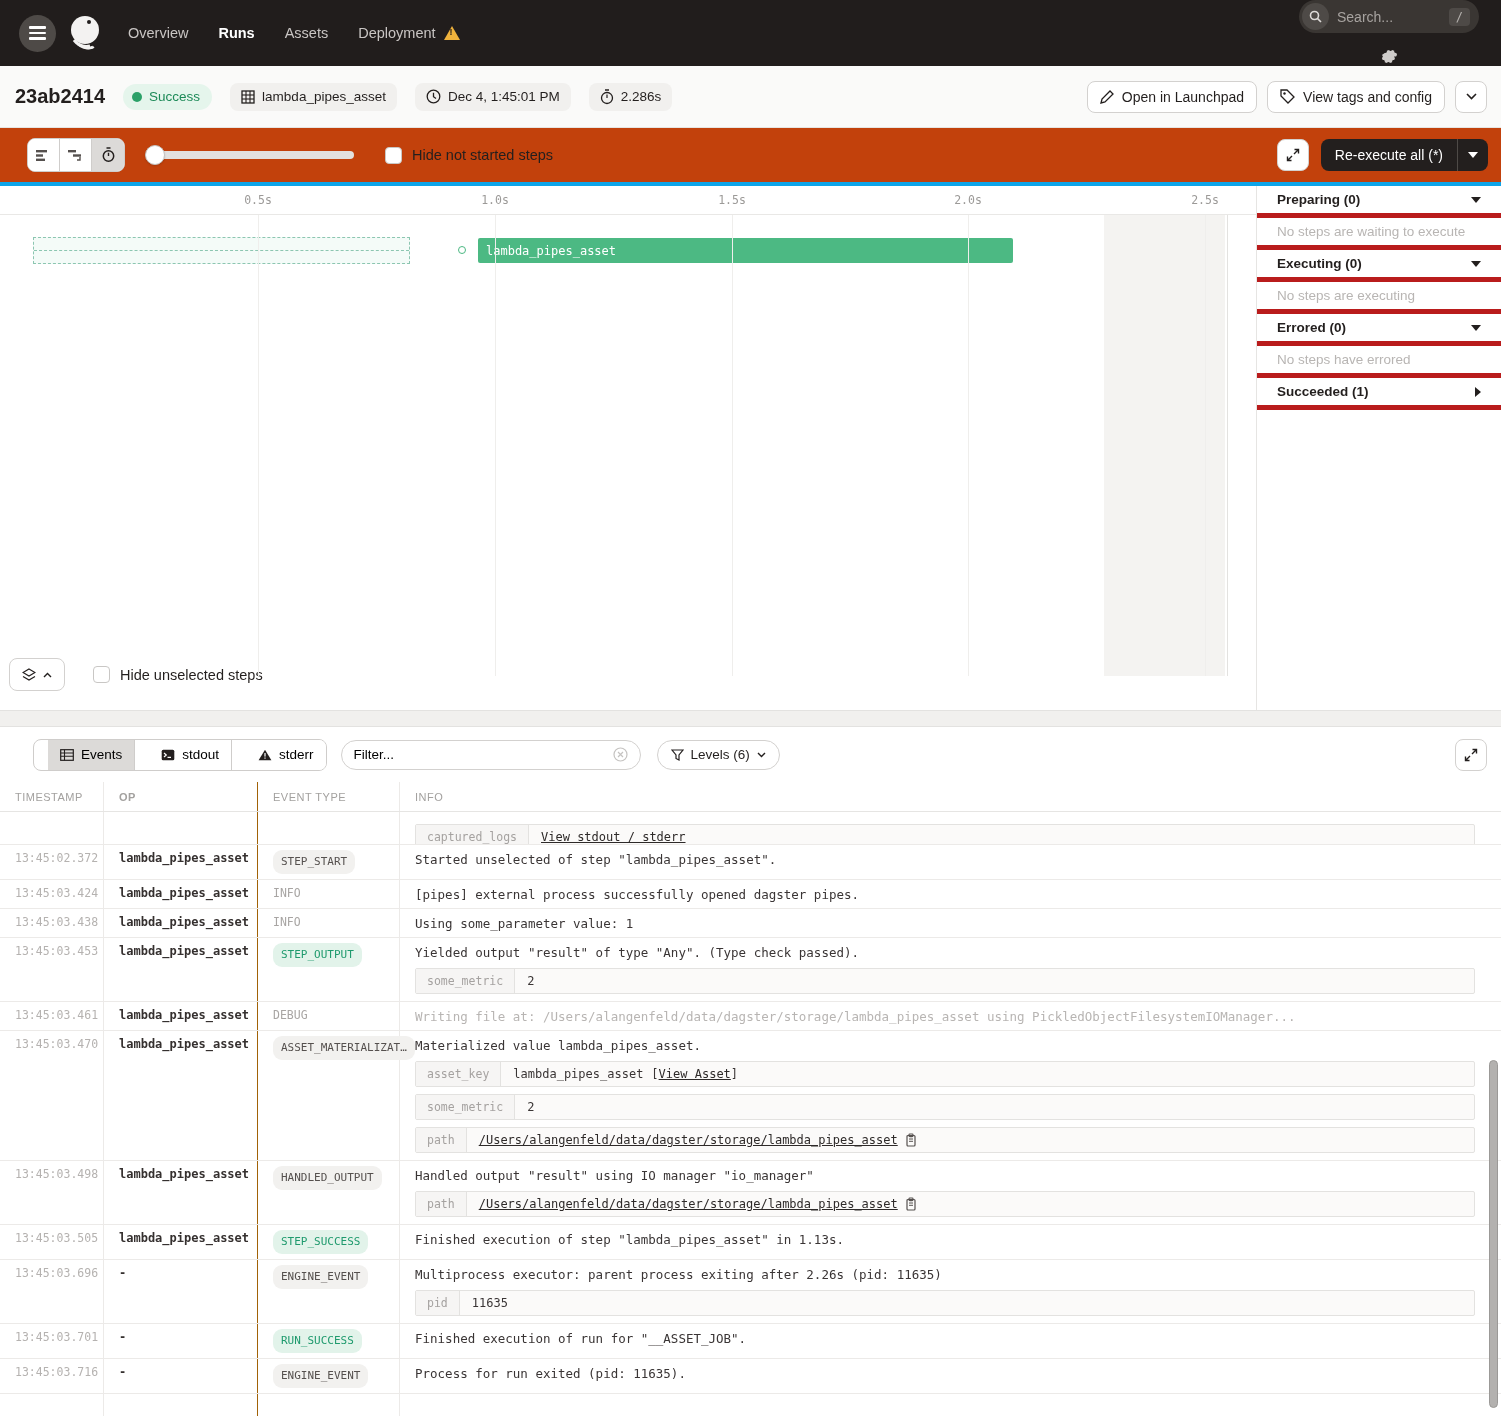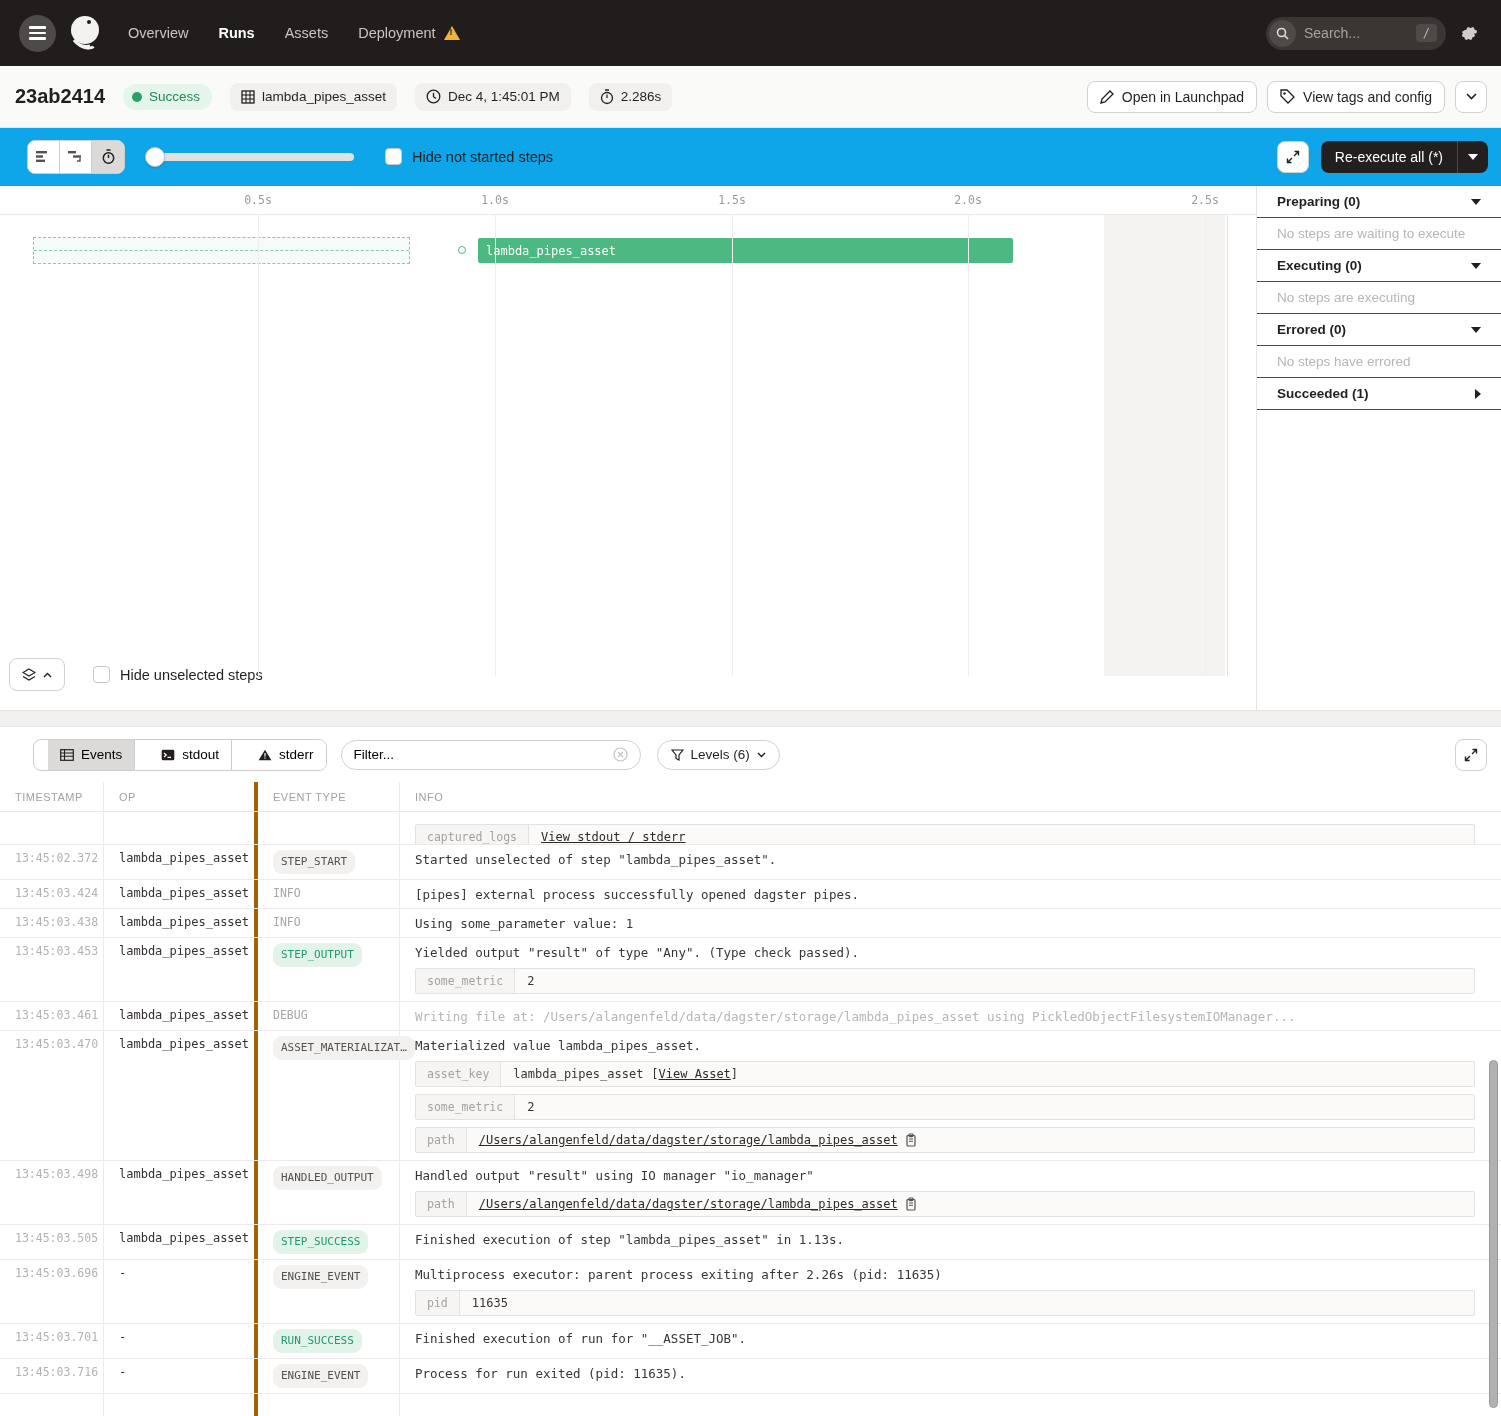--- a/index.html
+++ b/index.html
@@ -9,39 +9,39 @@
   
   #topnav { position:absolute; top:0; left:0; width:1501px; height:66px; background:#211d1c; display:flex; align-items:center; }
   .hamburger { width:37px; height:37px; border-radius:50%; background:#4e4a47; margin-left:19px; display:flex; align-items:center; justify-content:center; flex-direction:column; gap:3px; cursor:pointer; }
   .hamburger span { display:block; width:17px; height:2.5px; background:#fff; border-radius:1px; }
   .logo { margin-left:8px; width:42px; height:42px; }
   #nav-links { display:flex; align-items:center; margin-left:22px; gap:30px; }
   .nav-link { color:#c9c5c3; font-size:14.5px; cursor:pointer; display:flex; align-items:center; gap:8px; }
   .nav-link.active { color:#fff; font-weight:bold; }
   .warn-tri { width:0; height:0; border-left:8px solid transparent; border-right:8px solid transparent; border-bottom:14px solid #efb23c; position:relative; display:inline-block; }
   .warn-tri:after { content:"!"; position:absolute; left:-2px; top:1px; font-size:9px; color:#211d1c; font-weight:bold; }
-  #nav-right { margin-left:auto; display:flex; align-items:center; gap:14px; margin-right:22px; }
+  #nav-right { margin-left:auto; display:flex; align-items:center; gap:14px; margin-right:22px;flex-direction:column; }
   .searchbox { width:180px; height:33px; background:#3a3633; border-radius:17px; display:flex; align-items:center; color:#a7a3a0; font-size:14px; cursor:text; }
   .search-circ { width:27px; height:27px; margin-left:3px; border-radius:50%; background:#4e4a47; display:flex; align-items:center; justify-content:center; }
   .searchbox .ph { margin-left:8px; flex:1; }
   .slash-key { background:#4e4a47; color:#b5b1ae; border-radius:4px; font-size:12px; padding:2px 7px; margin-right:9px; font-family:"DejaVu Sans Mono",monospace; }
 
   
   #runheader { position:absolute; top:66px; left:0; width:1501px; height:62px; background:#fafaf9; border-bottom:1px solid #e6e5e3; display:flex; align-items:center; }
   #run-id { font-size:20px; font-weight:bold; color:#231f1e; margin-left:15px; }
   .status-badge { margin-left:18px; background:#e5f5ec; border-radius:14px; height:26px; display:flex; align-items:center; padding:0 12px 0 9px; gap:7px; }
   .status-dot { width:10px; height:10px; border-radius:50%; background:#2ba168; }
   .status-badge span { color:#1d8a58; font-size:13.5px; }
   .tagpill { margin-left:18px; background:#f1f0ee; border-radius:8px; height:28px; display:flex; align-items:center; padding:0 11px; gap:7px; font-size:13.5px; color:#231f1e; }
   #runheader-right { margin-left:auto; display:flex; align-items:center; gap:10px; margin-right:14px; }
   .btn { background:#fff; border:1px solid #d3d1cf; border-radius:8px; height:32px; display:flex; align-items:center; padding:0 12px; gap:8px; font-size:14px; color:#231f1e; cursor:pointer; }
   .btn.icon-only { width:32px; justify-content:center; padding:0; }
 
   
-  #gantt-toolbar { position:absolute; top:128px; left:0; width:1501px; height:58px; border-bottom:1px solid #0ea5e9; display:flex; align-items:center; background:#0ea5e9; }
+  #gantt-toolbar { position:absolute; top:128px; left:0; width:1501px; height:58px; border-bottom:4px solid #0ea5e9; display:flex; align-items:center; background:#c2410c; }
   .seg-group { display:flex; margin-left:27px; border:1px solid #cfcdcb; border-radius:8px; overflow:hidden; background:#fff; }
   .seg-btn { width:32px; height:32px; display:flex; align-items:center; justify-content:center; border-right:1px solid #cfcdcb; cursor:pointer; background:#fff; }
   .seg-btn:last-child { border-right:none; }
   .seg-btn.active { background:#dcdad8; }
   .slider { margin-left:22px; width:207px; height:8px; background:#e3e1df; border-radius:4px; position:relative; cursor:pointer; }
   .slider-handle { position:absolute; left:-2px; top:-6px; width:20px; height:20px; background:#fff; border:1px solid #c5c3c1; border-radius:50%; box-shadow:0 1px 2px rgba(0,0,0,.15); }
   .checkbox { width:17px; height:17px; border:1px solid #c9c7c5; border-radius:4px; background:#fff; cursor:pointer; flex:none; }
   .cb-label { font-size:14.5px; color:#231f1e; margin-left:10px; }
   #toolbar-right { margin-left:auto; display:flex; align-items:center; gap:12px; margin-right:13px; }
   .dark-split { display:flex; border-radius:8px; overflow:hidden; cursor:pointer; }
@@ -59,21 +59,21 @@
   #wait-box { position:absolute; left:33px; top:51px; width:377px; height:27px; border:1px dashed #8cc6b1; background:#f4fbf8; }
   #wait-box:after { content:""; position:absolute; left:0; right:0; top:12px; border-top:1px dashed #8cc6b1; }
   #dep-dot { position:absolute; left:458px; top:60px; width:8px; height:8px; border:1.5px solid #4cb983; border-radius:50%; background:#fff; }
   #gantt-bar { position:absolute; left:478px; top:52px; width:535px; height:25px; background:#4cb983; border-radius:2px; color:#fff; font-size:12px; display:flex; align-items:center; padding-left:8px; cursor:pointer; }
   #gantt-bottom { position:absolute; left:0; bottom:19px; width:100%; display:flex; align-items:center; }
   .subset-input { margin-left:323px; width:360px; height:33px; border:1px solid #d3d1cf; border-radius:8px; background:#fff; display:flex; align-items:center; padding:0 10px; gap:8px; color:#a3a19f; font-size:13.5px; cursor:text; }
   .layers-btn { margin-left:9px; width:56px; height:33px; border:1px solid #d3d1cf; border-radius:8px; background:#fff; display:flex; align-items:center; justify-content:center; gap:7px; cursor:pointer; }
 
   
   #sidebar { position:absolute; top:186px; left:1256px; width:245px; height:524px; background:#fff; border-left:1px solid #e6e5e3; }
-  .sb-row { height:32px; display:flex; align-items:center; padding:0 20px; border-bottom:1px solid #b91c1c; cursor:pointer; }
+  .sb-row { height:32px; display:flex; align-items:center; padding:0 20px; border-bottom:5px solid #b91c1c; cursor:pointer; }
   .sb-title { font-size:13.5px; font-weight:bold; color:#231f1e; flex:1; }
   .sb-empty { font-size:13.5px; color:#b8b5b3; cursor:default; }
   .tri-down { width:0; height:0; border-left:5px solid transparent; border-right:5px solid transparent; border-top:6px solid #231f1e; }
   .tri-right { width:0; height:0; border-top:5px solid transparent; border-bottom:5px solid transparent; border-left:6px solid #231f1e; }
 
   
   #splitter { position:absolute; top:710px; left:0; width:1501px; height:17px; background:#f1f0ee; border-top:1px solid #e3e2e0; border-bottom:1px solid #e3e2e0; cursor:row-resize; }
 
   
   #events { position:absolute; top:727px; left:0; width:1501px; height:689px; background:#fff; }
@@ -84,21 +84,21 @@
   .tab.active { background:#dcdad8; }
   .filter-input { margin-left:14px; width:300px; height:30px; border:1px solid #d3d1cf; border-radius:15px; display:flex; align-items:center; padding:0 12px; color:#000000; font-size:13.5px; cursor:text; }
   .filter-input .ph { flex:1; }
   .levels-btn { margin-left:16px; height:30px; border:1px solid #d3d1cf; border-radius:15px; display:flex; align-items:center; padding:0 13px; gap:7px; font-size:13.5px; color:#231f1e; cursor:pointer; background:#fff; }
   #events-toolbar .expand { margin-left:auto; margin-right:14px; }
 
   #log-table { position:absolute; top:55px; left:0; right:0; bottom:0; display:flex; flex-direction:column; }
   #log-header { height:30px; display:flex; border-bottom:1px solid #e6e5e3; }
   #log-header div { font-size:11px; letter-spacing:.5px; color:#a3a19f; padding:9px 0 0 15px; }
   .c-ts { width:104px; border-right:1px solid #eceae8; flex:none; }
-  .c-op { width:154px; border-right:4px solid #a16207; flex:none; }
+  .c-op { width:154px; border-right:1px solid #a16207; flex:none;font-weight:bold; }
   .c-type { width:142px; border-right:1px solid #eceae8; flex:none; }
   .c-info { flex:1; min-width:0; }
   #log-rows { flex:1; display:flex; flex-direction:column; overflow:hidden; }
   .log-row { display:flex; border-bottom:1px solid #eceae8; }
   .log-row.partial { height:33px; overflow:hidden; }
   .log-row.filler { flex:1; border-bottom:none; }
   .cell { padding:5px 10px 5px 15px; font-size:12px; line-height:16px; }
   .ts-text { color:#b5b2b0; font-size:11.5px; }
   .op-text { color:#35302f; }
   .badge { display:inline-block; font-size:11px; padding:4px 8px; border-radius:9px; font-family:"DejaVu Sans Mono",monospace; }

